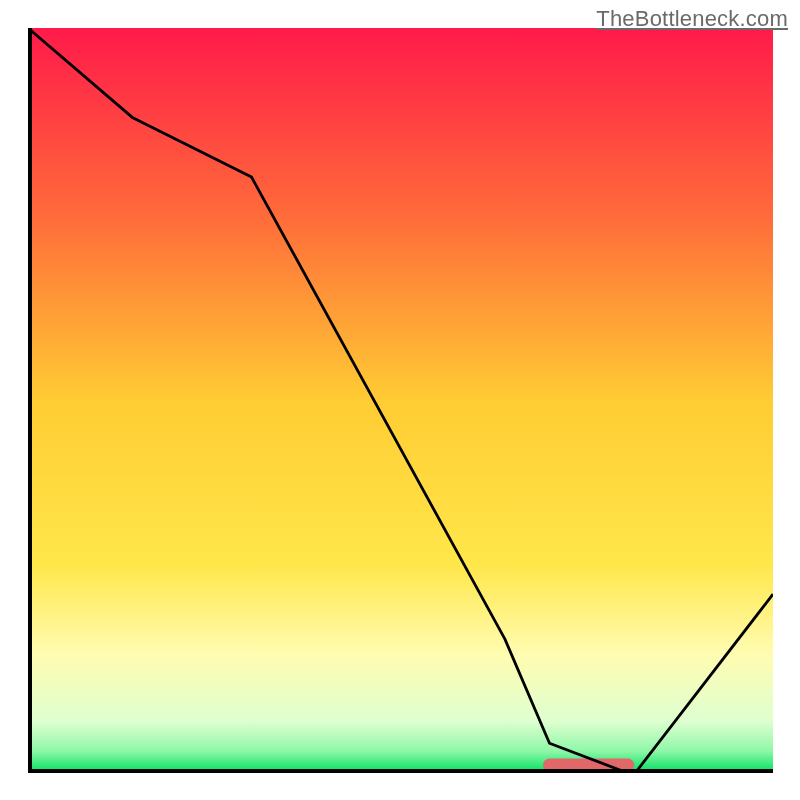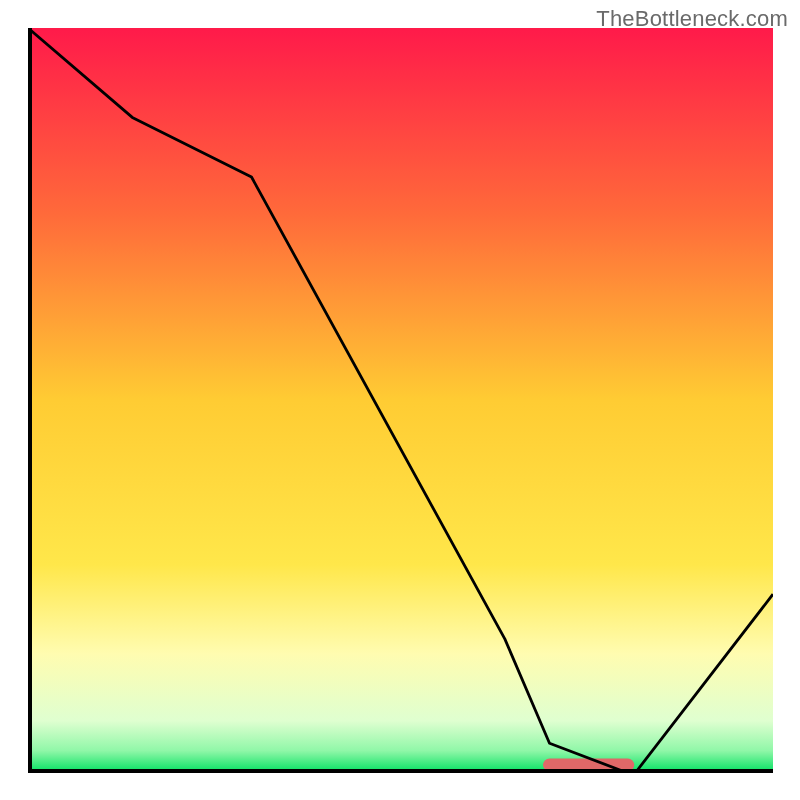--- a/index.html
+++ b/index.html
@@ -18,20 +18,21 @@
   }
   .watermark {
     position: absolute;
     top: 6px;
     right: 12px;
     color: #6a6a6a;
     font-size: 22px;
     font-weight: 500;
     z-index: 10;
     letter-spacing: 0.2px;
+    text-decoration: underline;
   }
   .plot-area {
     position: absolute;
     left: 28px;
     top: 28px;
     width: 745px;
     height: 745px;
   }
   .plot-svg {
     display: block;

